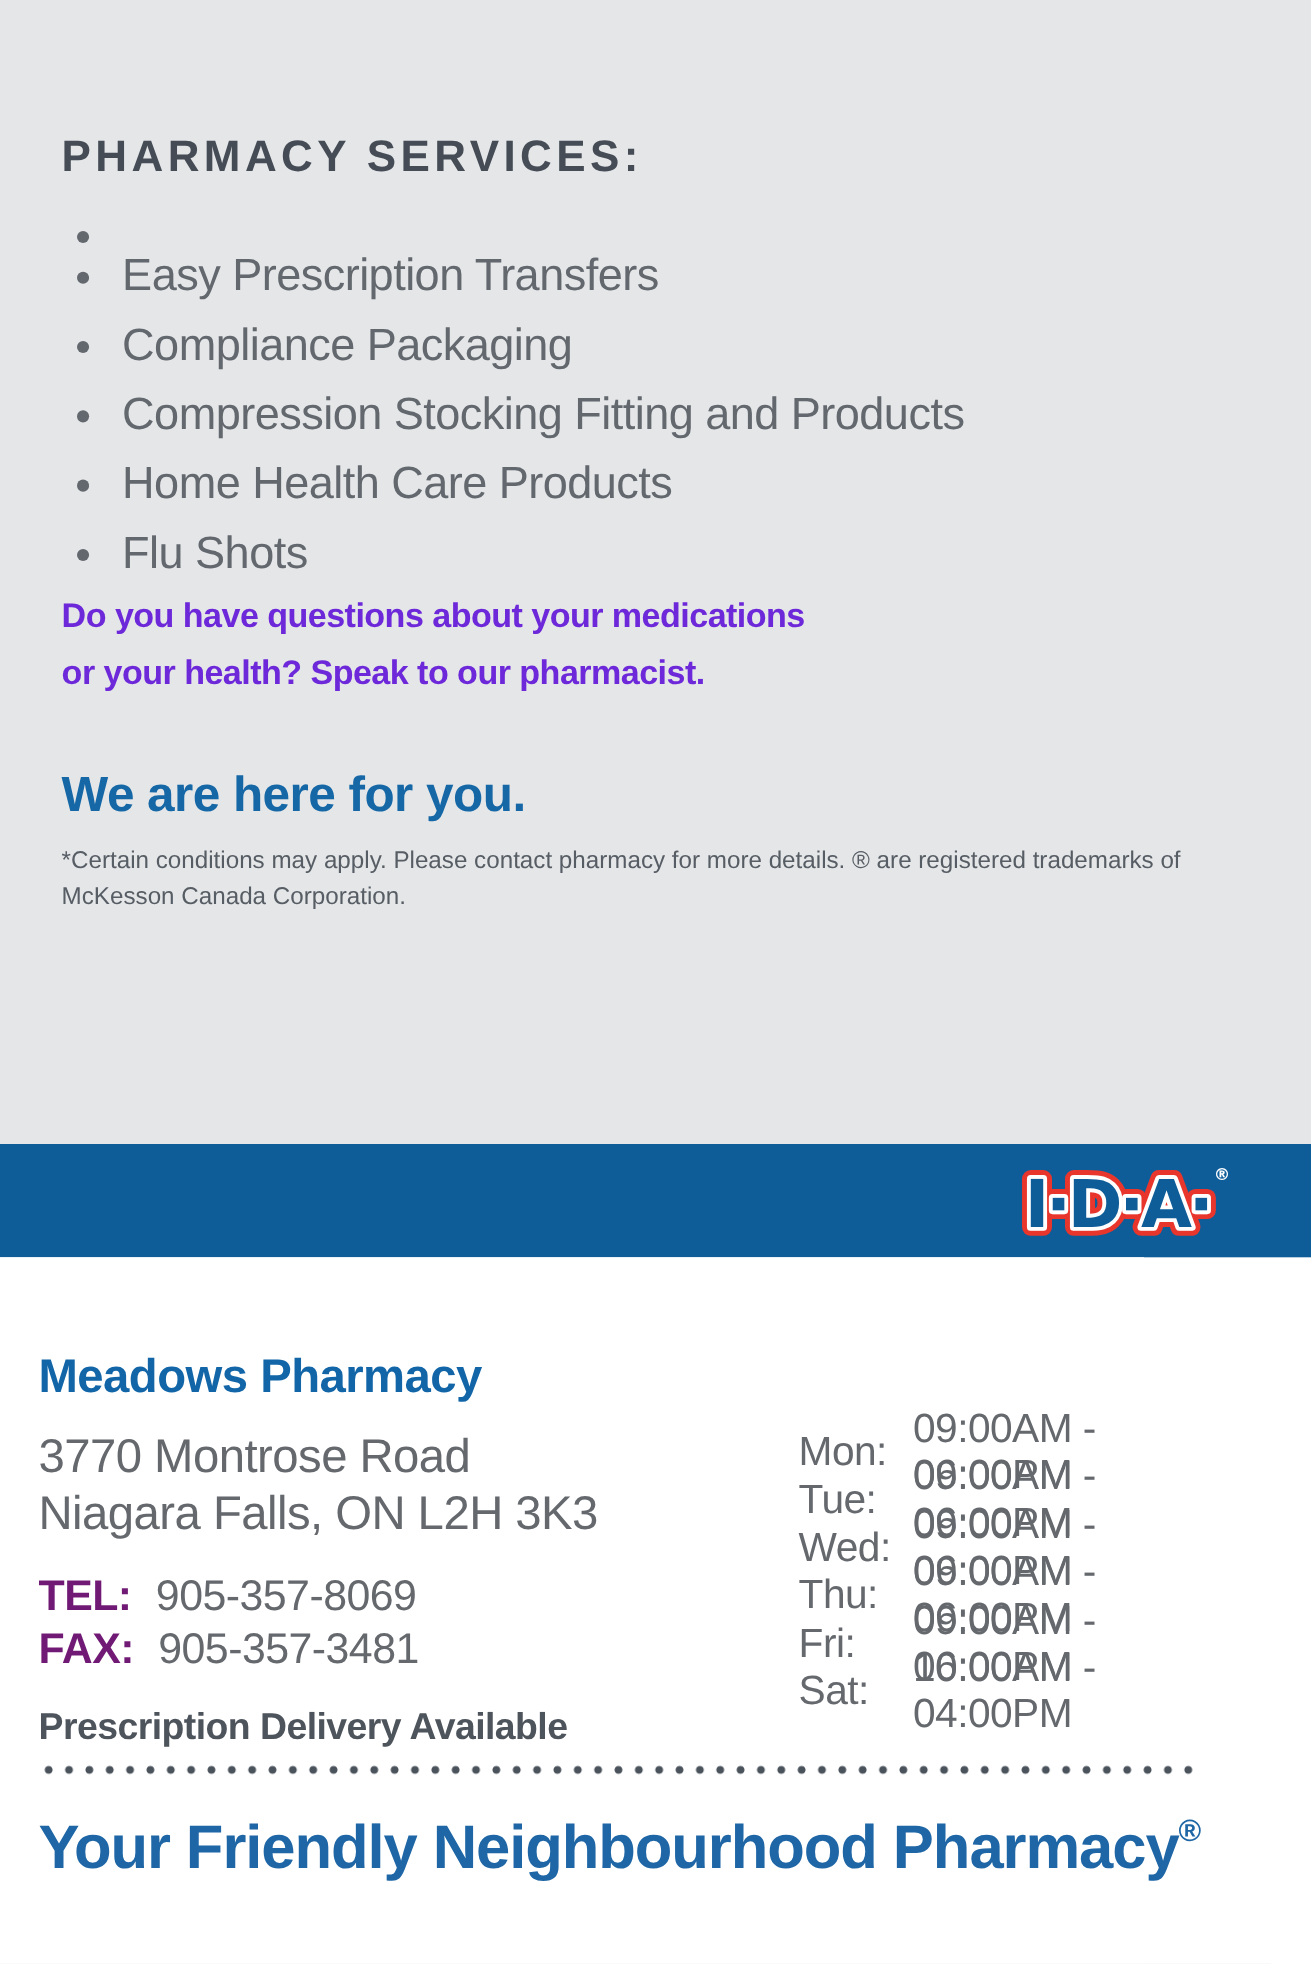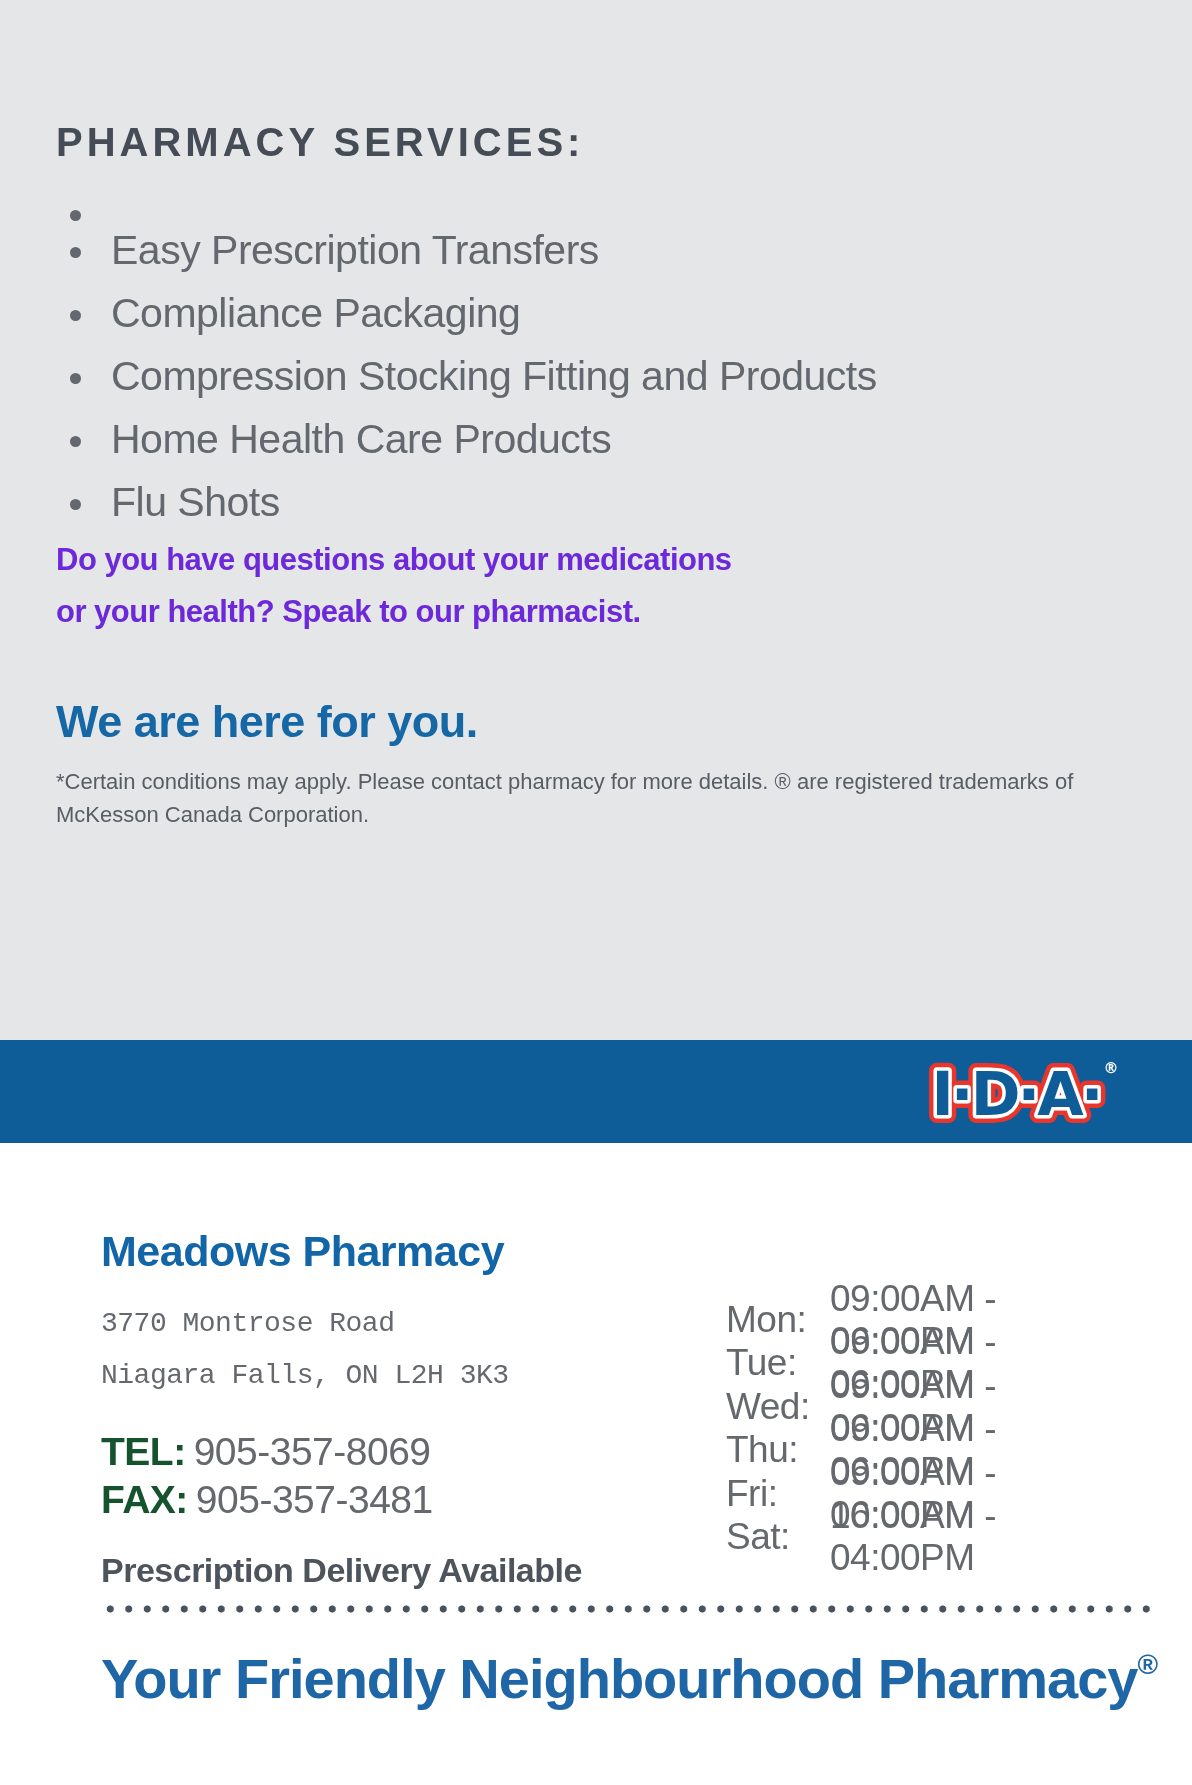--- a/index.html
+++ b/index.html
@@ -82,49 +82,48 @@
     right: 70px;
     top: 9px;
   }
 
   
   .footer-section {
     width: 1040px;
     height: 642px;
     background: #ffffff;
     position: relative;
-    padding: 0 0 0 101px;
+    padding: 0 0 0 35px;
   }
   .pharmacy-name {
     padding-top: 85px;
     font-size: 43px;
     line-height: 47px;
     font-weight: bold;
     color: #1266a8;
     letter-spacing: -0.5px;
   }
   .address-block {
     margin-top: 23px;
-    font-size: 28px;
+    font-size: 43px;
     line-height: 52px;
     color: #65696e;
     letter-spacing: -0.5px;
-    font-family: Liberation Mono, monospace;
   }
   .phone-block {
     margin-top: 26px;
     font-size: 39px;
     line-height: 48px;
     color: #65696e;
     letter-spacing: -0.5px;
   }
   .phone-block .lbl {
     font-weight: bold;
-    color: #14532d;
-    margin-right: 8px;
+    color: #701a75;
+    margin-right: 22px;
   }
   .delivery-note {
     margin-top: 26px;
     font-size: 34px;
     line-height: 40px;
     font-weight: bold;
     color: #4d545c;
     letter-spacing: -0.5px;
   }
   .dotted-divider {

